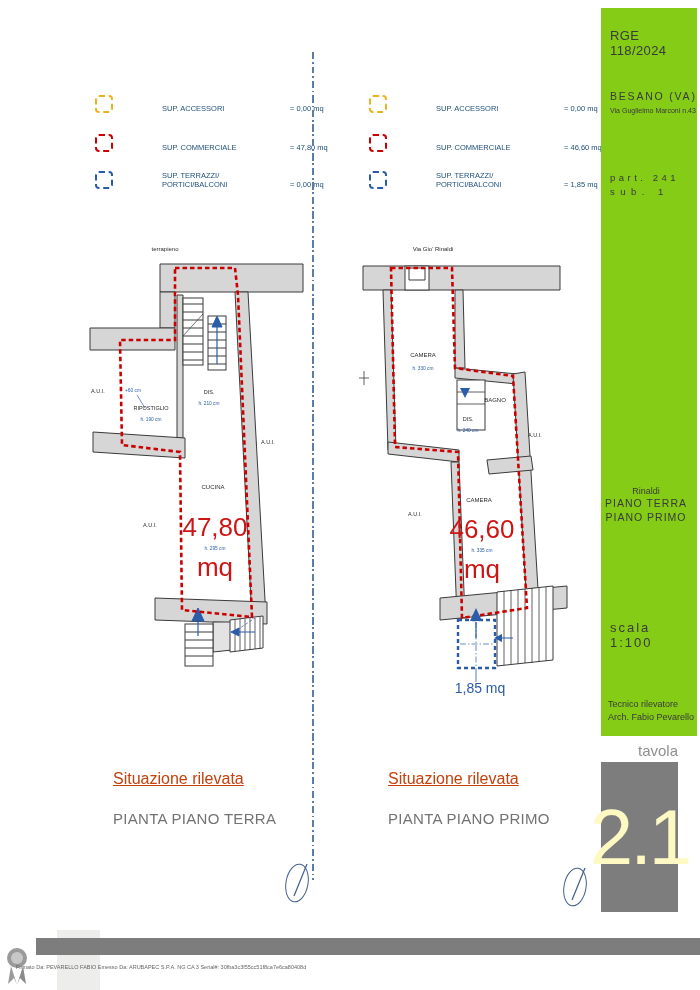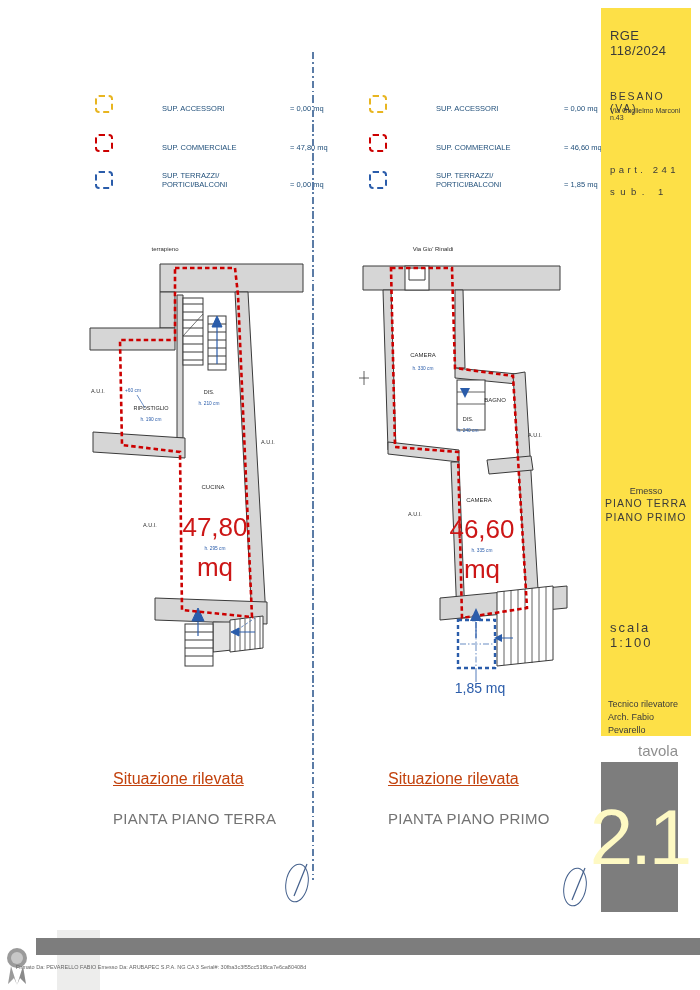--- a/index.html
+++ b/index.html
@@ -25,26 +25,26 @@
 
   
   .cap1{font-size:16px;color:#c2410c;text-decoration:underline;}
   .cap2{font-size:15px;color:#737373;letter-spacing:.3px;}
 
   
   .dashdot-v{width:1.5px;
     background:repeating-linear-gradient(180deg,#5b7ca6 0 7px,transparent 7px 10px,#5b7ca6 10px 11.5px,transparent 11.5px 14.5px);}
 
   
-  .side{position:absolute;left:601px;top:8px;width:90px;height:728px;background:#fde047;}
+  .side{position:absolute;left:601px;top:8px;width:90px;height:728px;background:#84cc16;padding-left:6px;}
   .side div{position:absolute;color:#3a3a3a;}
   .rge{left:9px;top:20px;font-size:13px;letter-spacing:.4px;}
   .city{left:9px;top:82px;font-size:10.5px;letter-spacing:1.8px;}
   .addr{left:9px;top:99px;font-size:7px;}
-  .part{left:9px;top:156px;font-size:9.5px;letter-spacing:3.5px;}
+  .part{left:9px;top:164px;font-size:9.5px;letter-spacing:3.5px;}
   .sub{left:9px;top:178px;font-size:9.5px;letter-spacing:5.5px;}
   .schemi{left:7px;top:260px;font-size:13.5px;line-height:28px;letter-spacing:.8px;}
   .schemi .first{letter-spacing:3.5px;}
   .pianta{left:0;top:478px;width:90px;text-align:center;font-size:9px;}
   .pianta .big{font-size:10.5px;letter-spacing:1px;line-height:14px;}
   .scala{left:9px;top:612px;font-size:13px;letter-spacing:2px;}
   .tecnico{left:7px;top:690px;font-size:9px;line-height:13px;}
   .tavola-label{position:absolute;left:601px;top:742px;width:77px;text-align:right;
                 font-size:15px;color:#8f8f8f;}
   .tavola-box{position:absolute;left:601px;top:762px;width:77px;height:150px;background:#7d7d7d;
@@ -230,21 +230,21 @@
     <path d="M14,40 L27,8" stroke="#44608c" stroke-width="1.2" fill="none"></path>
   </svg>
 
   <div class="side">
     <div class="rge">RGE 118/2024</div>
     <div class="city">BESANO (VA)</div>
     <div class="addr">Via Guglielmo Marconi n.43</div>
     <div class="part">part. 241</div>
     <div class="sub">sub. 1</div>
     <div class="pianta">
-      <span>Emesso</span><br>
+      <span>Rinaldi</span><br>
       <span class="big">PIANO TERRA</span><br>
       <span class="big">PIANO PRIMO</span>
     </div>
     <div class="scala">scala 1:100</div>
     <div class="tecnico">
       <span>Tecnico rilevatore</span><br>
       <span>Arch. Fabio Pevarello</span>
     </div>
   </div>
   <div class="tavola-label">tavola</div>

